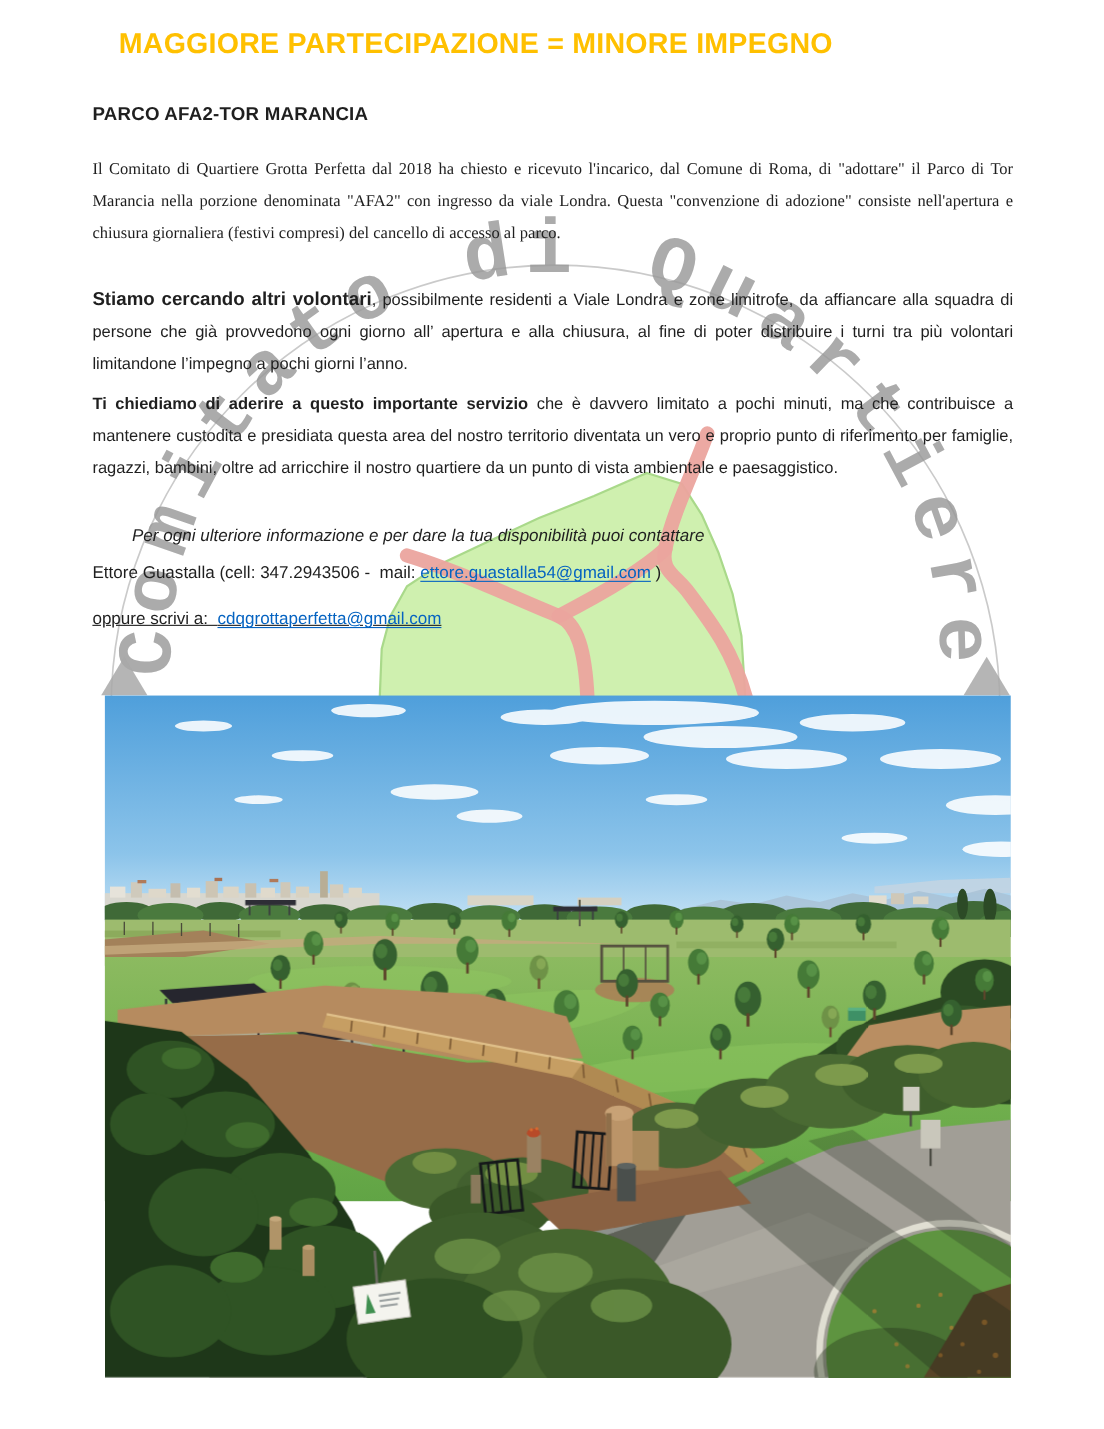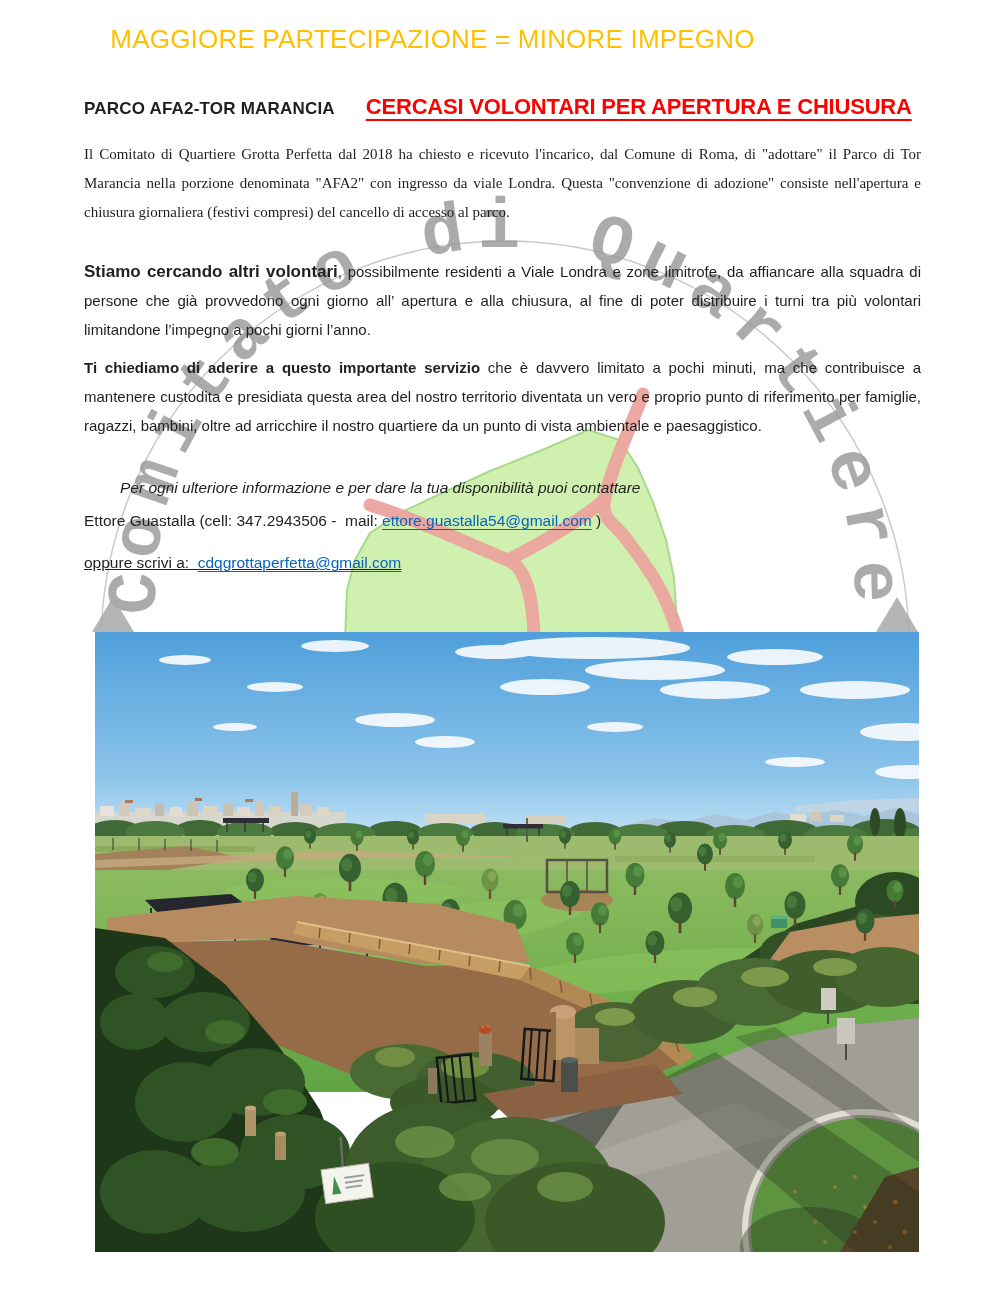--- a/index.html
+++ b/index.html
@@ -2,21 +2,21 @@
 <html style="--title-gold: #FFC000; --alert-red: #FF0000; --link-blue: #0563C1; --body-text: #1f1f1f; --watermark-gray: #979797; --map-green: #cdf0ab; --map-green-border: #a5d784; --map-road-pink: #eba49e; --photo-sky: #4f9fdb; --photo-lawn: #6fb04c; --photo-dirt-path: #b68b5f;"><head>
 <meta charset="utf-8">
 <style>
   html,body{margin:0;padding:0;background:#fff;}
   body{width:1004px;height:1299px;position:relative;overflow:hidden;
        font-family:"Liberation Sans",sans-serif;color:var(--body-text,#1f1f1f);}
   .abs{position:absolute;}
   .layer-text{z-index:3;}
   #watermark{position:absolute;left:0;top:0;z-index:1;}
   #photo-wrap{position:absolute;left:95px;top:632px;width:824px;height:620px;z-index:2;overflow:hidden;}
-  .title{left:0;top:24px;width:865px;text-align:center;font-size:26px;font-weight:normal;
+  .title{left:0;top:24px;width:865px;text-align:center;font-size:26px;font-weight:bold;
          color:var(--title-gold,#FFC000);letter-spacing:.2px;}
   .subtitle-row{left:84px;top:94px;width:850px;display:flex;align-items:baseline;gap:31px;white-space:nowrap;}
   .subtitle-left{font-size:17px;font-weight:bold;color:var(--body-text,#1f1f1f);letter-spacing:.2px;}
   .subtitle-right{font-size:22px;font-weight:bold;color:var(--alert-red,#FF0000);
          text-decoration:underline;text-decoration-thickness:2px;text-underline-offset:5px;letter-spacing:-.2px;}
   .para{left:84px;width:837px;font-size:15px;line-height:29px;text-align:justify;margin:0;}
   .lead-2{font-weight:bold;font-size:17px;}
   .lead-3{font-weight:bold;font-size:15px;}
   .p1{top:140px;font-family:Liberation Serif, serif;} .p2{top:257px;} .p3{top:353px;}
   .p4{top:473px;font-style:italic;text-align:left;font-size:15.5px;margin-left:36px;}
@@ -52,21 +52,20 @@
     <textPath href="#stampArc" startOffset="6">Comitato di Quartiere</textPath>
   </text>
   <polygon class="stamp-tri" points="92,632 134,632 113,597"></polygon>
   <polygon class="stamp-tri" points="876,632 918,632 897,597"></polygon>
 </svg>
 
 <div class="abs title layer-text">MAGGIORE PARTECIPAZIONE = MINORE IMPEGNO</div>
 
 <div class="abs subtitle-row layer-text">
   <span class="subtitle-left">PARCO AFA2-TOR MARANCIA</span>
-  <span class="subtitle-right">CERCASI VOLONTARI PER APERTURA E CHIUSURA</span>
 </div>
 
 <p class="abs para p1 layer-text">Il Comitato di Quartiere Grotta Perfetta dal 2018 ha chiesto e ricevuto l'incarico, dal Comune di Roma, di "adottare" il Parco di Tor Marancia nella porzione denominata "AFA2" con ingresso da viale Londra. Questa "convenzione di adozione" consiste nell'apertura e chiusura giornaliera (festivi compresi) del cancello di accesso al parco.</p>
 
 <p class="abs para p2 layer-text"><span class="lead-2">Stiamo cercando altri volontari</span><span>, possibilmente residenti a Viale Londra e zone limitrofe, da affiancare alla squadra di persone che già provvedono ogni giorno all’ apertura e alla chiusura, al fine di poter distribuire i turni tra più volontari limitandone l’impegno a pochi giorni l’anno.</span></p>
 
 <p class="abs para p3 layer-text"><span class="lead-3">Ti chiediamo di aderire a questo importante servizio</span><span> che è davvero limitato a pochi minuti, ma che contribuisce a mantenere custodita e presidiata questa area del nostro territorio diventata un vero e proprio punto di riferimento per famiglie, ragazzi, bambini, oltre ad arricchire il nostro quartiere da un punto di vista ambientale e paesaggistico.</span></p>
 
 <p class="abs para p4 layer-text">Per ogni ulteriore informazione e per dare la tua disponibilità puoi contattare</p>
 

